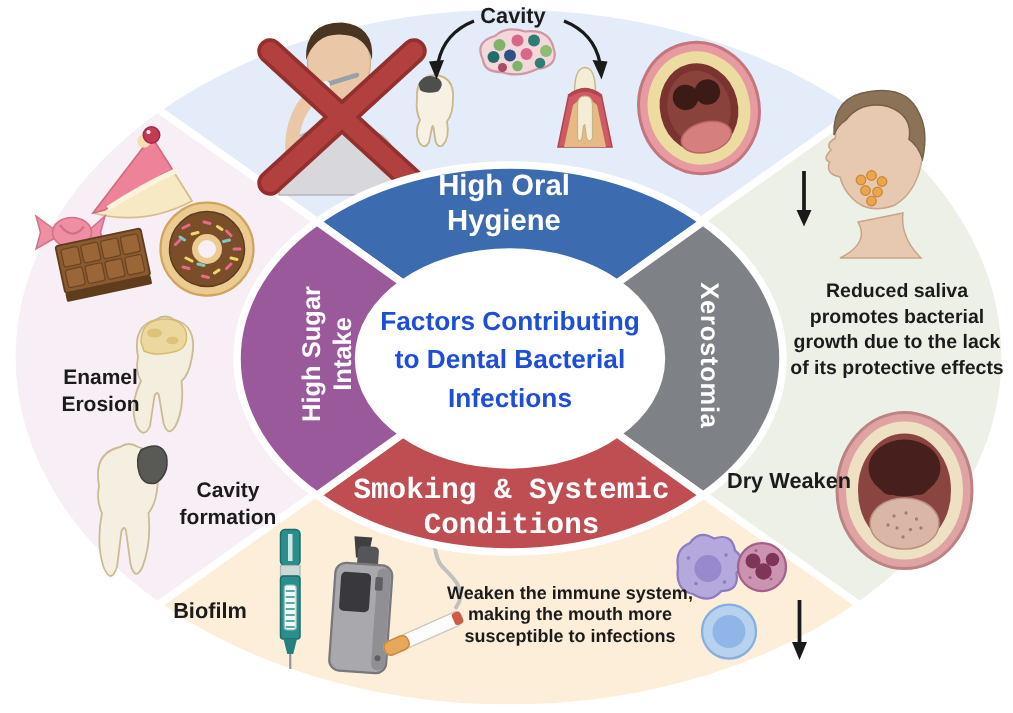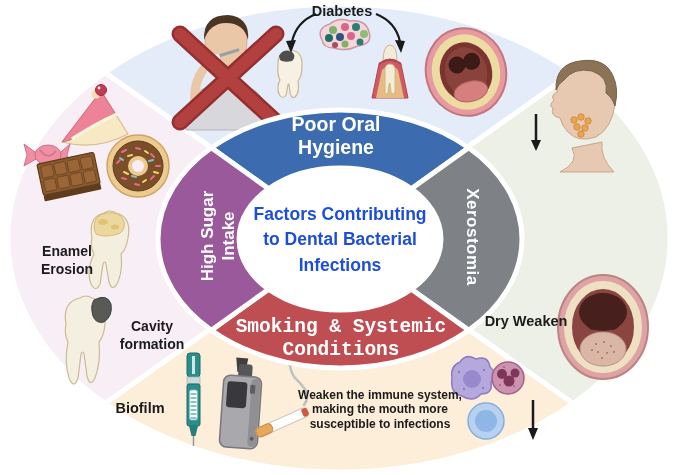--- a/index.html
+++ b/index.html
@@ -242,27 +242,28 @@
     <ellipse cx="340" cy="239" rx="103" ry="73" fill="#ffffff"></ellipse>
     <g stroke="#ffffff" stroke-width="5" stroke-linejoin="round">
       <path d="M211.3 147.8 A182 129 0 0 1 468.7 147.8 L411.4 188.8 A101 71 0 0 0 268.6 188.8 Z" fill="#3c6bb0"></path>
       <path d="M468.7 147.8 A182 129 0 0 1 468.7 330.2 L411.4 289.2 A101 71 0 0 0 411.4 188.8 Z" fill="#7e8287"></path>
       <path d="M468.7 330.2 A182 129 0 0 1 211.3 330.2 L268.6 289.2 A101 71 0 0 0 411.4 289.2 Z" fill="#bf4e53"></path>
       <path d="M211.3 330.2 A182 129 0 0 1 211.3 147.8 L268.6 188.8 A101 71 0 0 0 268.6 289.2 Z" fill="#9a599b"></path>
     </g>
   </g>
 </svg>
 
-  <div class="lbl" id="biofilm-label">Diabetes</div>
-
-  <div class="lbl white" id="poor-label">Poor Oral Hygiene</div>
+  <div class="lbl" id="biofilm-label">Cavity</div>
+
+  <div class="lbl white" id="poor-label">High Oral Hygiene</div>
   <div class="lbl white vlabel" id="xerostomia-label">Xerostomia</div>
   <div class="lbl white" id="smoking-label">Smoking &amp; Systemic Conditions</div>
   <div class="lbl white vlabel" id="sugar-label">High Sugar Intake</div>
   <div class="lbl" id="center-label">Factors Contributing to Dental Bacterial Infections</div>
 
   <div class="lbl" id="cavity-label">Cavity formation</div>
   <div class="lbl" id="enamel-label">Enamel Erosion</div>
   <div class="lbl" id="diabetes-label">Biofilm</div>
   <div class="lbl" id="drymouth-label">Dry Weaken</div>
 
+  <div class="lbl" id="saliva-caption">Reduced saliva promotes bacterial growth due to the lack of its protective effects</div>
   <div class="lbl" id="immune-caption">Weaken the immune system, making the mouth more susceptible to infections</div>
 </div>
 
 </body></html>

